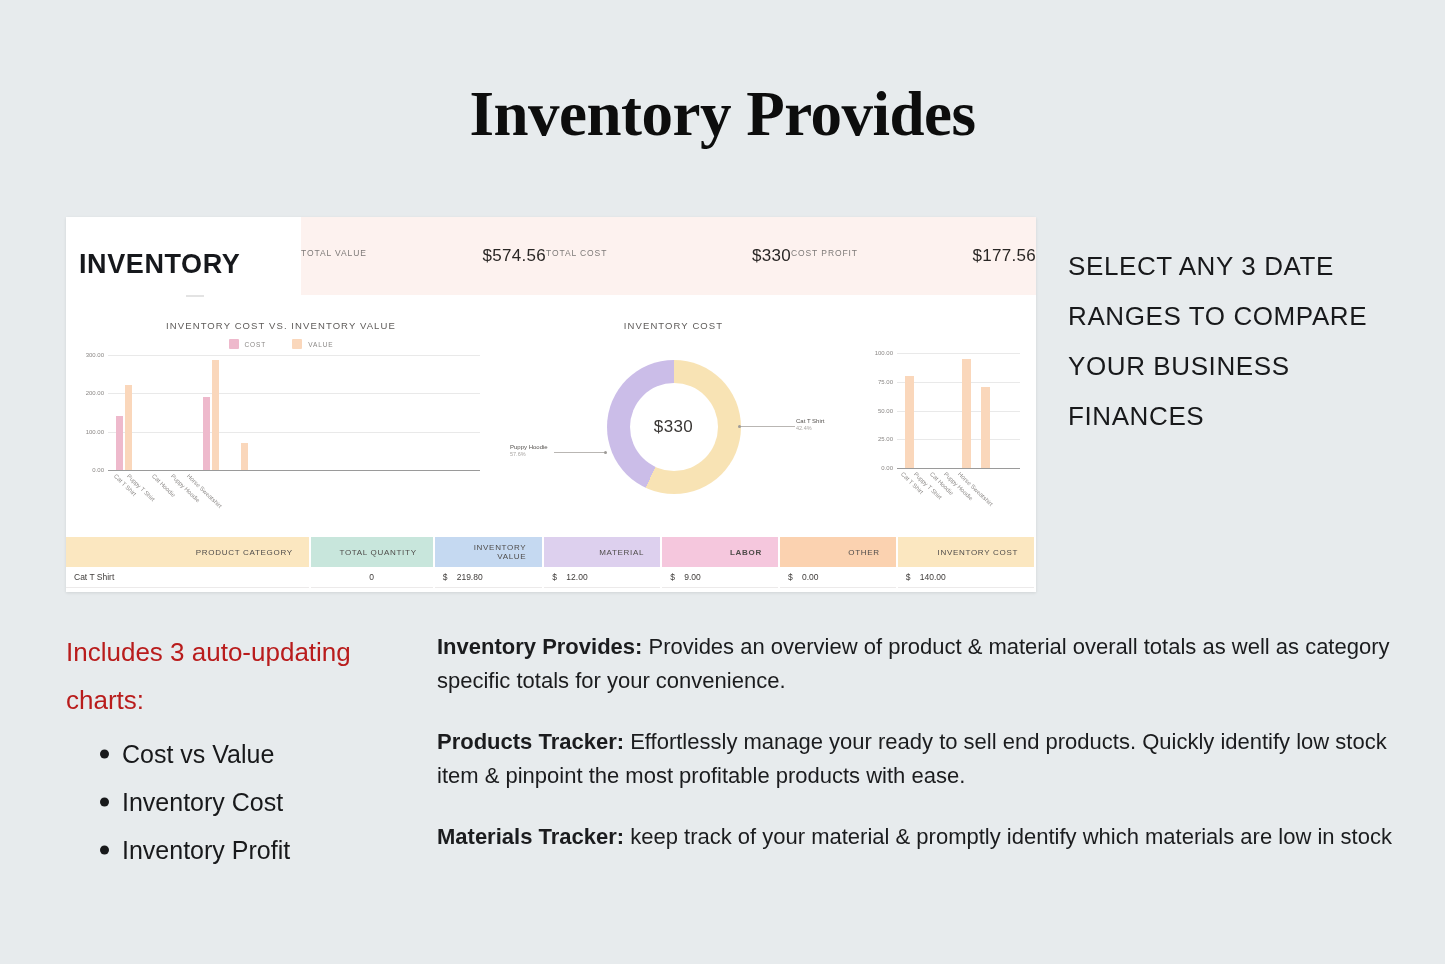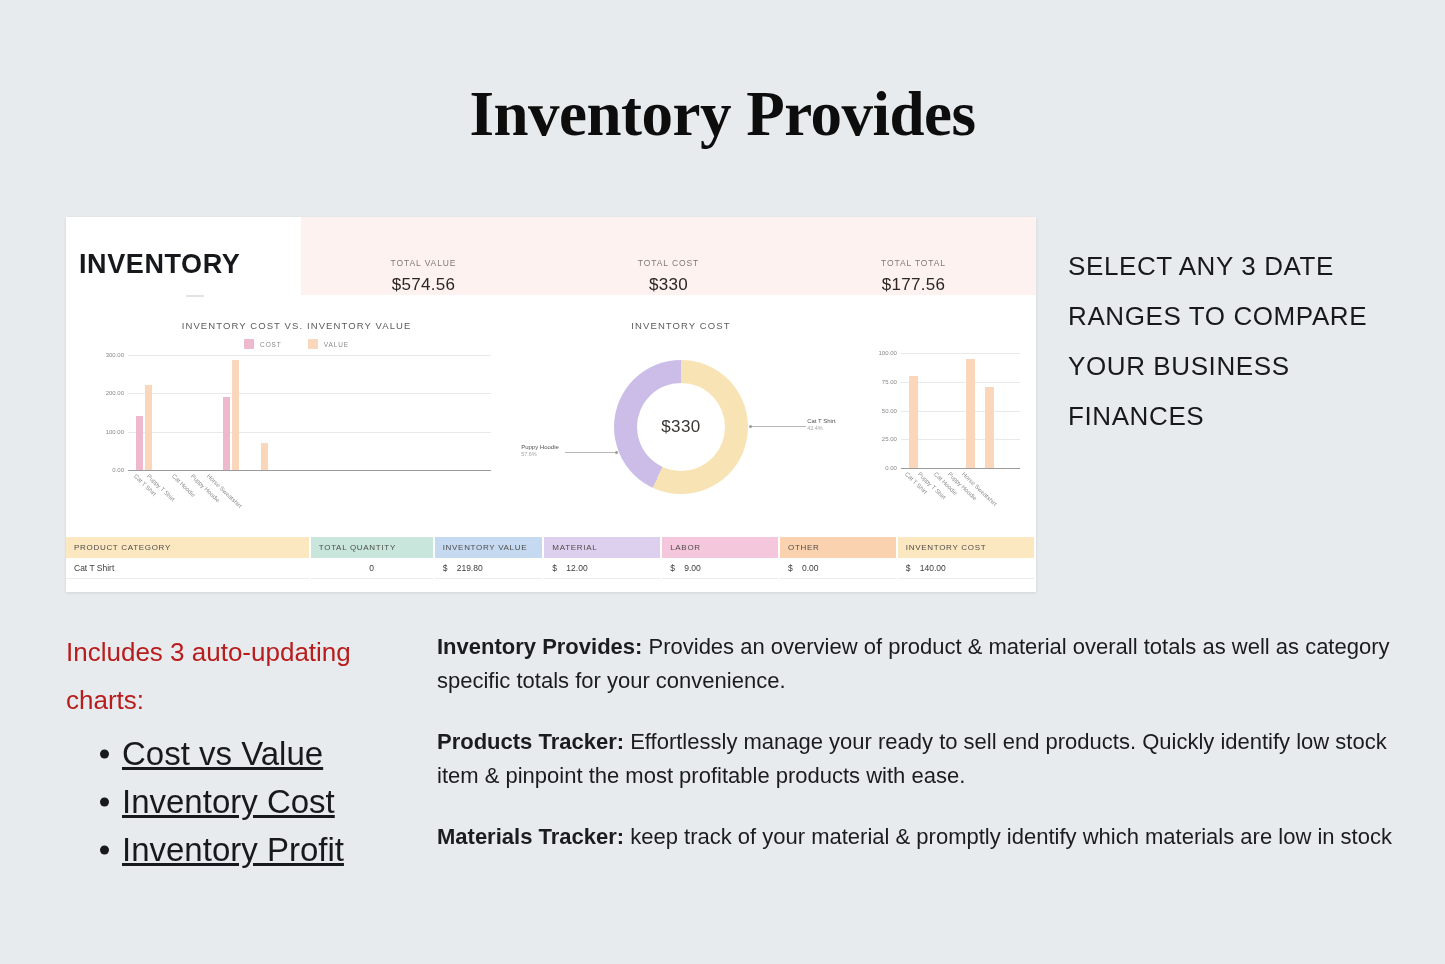--- a/index.html
+++ b/index.html
@@ -39,31 +39,31 @@
     background: #ffffff; display: flex; align-items: center; padding-left: 13px;
   }
   .dash-logo {
     font-family: "Liberation Sans", sans-serif;
     font-weight: bold; font-size: 27px; letter-spacing: 0.6px; color: #16181c;
   }
   .dash-header .stats-strip {
     position: absolute; left: 235px; top: 0; right: 0; height: 78px;
     background: #fdf2ef; display: flex;
   }
-  .stat-cell { flex: 1; display:flex; flex-direction:column; align-items:center; justify-content:flex-end; }
+  .stat-cell { flex: 1; display:flex; flex-direction:row; align-items:center; justify-content:space-between; }
   .stat-label { font-size: 8.5px; letter-spacing: 0.9px; color: #7d7a78; margin-bottom: 7px; }
   .stat-value { font-size: 17px; color: #2a2725; letter-spacing: 0.3px; }
   .logo-underline {
     position:absolute; left: 120px; top: 78px; width: 18px; height: 2px; background:#e3e3e3;
   }
 
   
   .charts-row { position: relative; height: 225px; width: 100%; display: flex; }
   .chart-panel { position: relative; padding-top: 8px; }
-  .panel-a { width: 430px; margin-left: 20px; }
+  .panel-a { width: 430px; }
   .panel-b { width: 355px; }
   .panel-c { width: 185px; }
   .chart-title {
     text-align: center; font-size: 9.5px; letter-spacing: 1.1px; color: #5e5b59;
     margin-bottom: 8px;
   }
   .chart-title.hidden-title { visibility: hidden; }
 
   
   .legend { display:flex; justify-content:center; gap: 26px; margin-bottom: 6px; }
@@ -107,21 +107,21 @@
   .donut-center { font-size: 17px; color: #3a3735; letter-spacing: 0.4px; }
   .donut-label { position: absolute; font-size: 6px; color: #55524f; line-height: 1.35; }
   .donut-label .pct { color: #a8a5a2; font-size: 5.5px; display:block; }
   .leader { position: absolute; height: 1px; background: #b9b6b3; }
   .leader-dot { position:absolute; width:3px; height:3px; background:#9d9a97; border-radius:50%; }
 
   
   .dash-table { width: 100%; border-collapse: collapse; font-size: 8px; }
   .dash-table th {
     font-weight: normal; font-size: 8px; letter-spacing: 0.7px;
-    color: #4f4c4a; padding: 6px 8px; text-align: left;
+    color: #4f4c4a; padding: 6px 16px; text-align: right;
     border-right: 2px solid #ffffff;
   }
   .dash-table td {
     padding: 5px 8px; color: #3f3c3a; font-size: 8.5px;
     border-bottom: 1px solid #eceaea; border-right: 2px solid #ffffff;
     background: #ffffff;
   }
   .td-left { text-align: left; }
   .td-center { text-align: center; }
   .td-money { text-align: left; }
@@ -132,22 +132,22 @@
     position: absolute; left: 1068px; top: 241px; width: 360px;
     font-size: 26px; letter-spacing: 0.6px; line-height: 50px;
     color: #18191b;
   }
 
   
   .includes-block { position: absolute; left: 66px; top: 628px; width: 350px; }
   .includes-head { font-size: 26px; line-height: 48px; color: #b91c1c; }
   .includes-list { list-style: none; margin-top: 6px; }
   .includes-list li {
-    font-size: 33px; line-height: 48px; color: #18191b;
-    padding-left: 56px; position: relative; text-decoration: underline;
+    font-size: 25px; line-height: 48px; color: #18191b;
+    padding-left: 56px; position: relative;
   }
   .includes-list li .bullet {
     position:absolute; left: 34px; top: 50%; transform: translateY(-50%);
     width: 9px; height: 9px; background:#18191b; border-radius:50%;
   }
 
   
   .desc-block { position: absolute; left: 437px; top: 630px; width: 955px; }
   .desc-p { font-size: 22px; line-height: 34px; color: #1b1c1e; margin-bottom: 27px; }
   .desc-p b { font-weight: bold; }
@@ -169,21 +169,21 @@
       <div class="stats-strip">
         <div class="stat-cell">
           <span class="stat-label">TOTAL VALUE</span>
           <span class="stat-value">$574.56</span>
         </div>
         <div class="stat-cell">
           <span class="stat-label">TOTAL COST</span>
           <span class="stat-value">$330</span>
         </div>
         <div class="stat-cell">
-          <span class="stat-label">TOTAL TOTAL</span>
+          <span class="stat-label">COST PROFIT</span>
           <span class="stat-value">$177.56</span>
         </div>
       </div>
     </div>
 
     <div class="charts-row">
 
       <div class="chart-panel panel-a">
         <div class="chart-title">INVENTORY COST VS. INVENTORY VALUE</div>
         <div class="legend">
@@ -303,21 +303,21 @@
       </div>
     </div>
 
     <table class="dash-table">
       <thead>
         <tr>
           <th style="width:240px; background:#fbe7c0;">PRODUCT CATEGORY</th>
           <th style="width:122px; background:#c8e6dc;">TOTAL QUANTITY</th>
           <th style="width:108px; background:#c5d9f1;">INVENTORY VALUE</th>
           <th style="width:116px; background:#ddd0ee;">MATERIAL</th>
-          <th style="width:116px; background:#f5c7dd;">LABOR</th>
+          <th style="width:116px; background:#f5c7dd;font-weight:bold;">LABOR</th>
           <th style="width:116px; background:#fbd2b0;">OTHER</th>
           <th style="width:136px; background:#fbe7c0;">INVENTORY COST</th>
         </tr>
       </thead>
       <tbody>
         <tr>
           <td class="td-left">Cat T Shirt</td>
           <td class="td-center">0</td>
           <td class="td-money"><span class="money-sym">$</span><span>219.80</span></td>
           <td class="td-money"><span class="money-sym">$</span><span>12.00</span></td>

